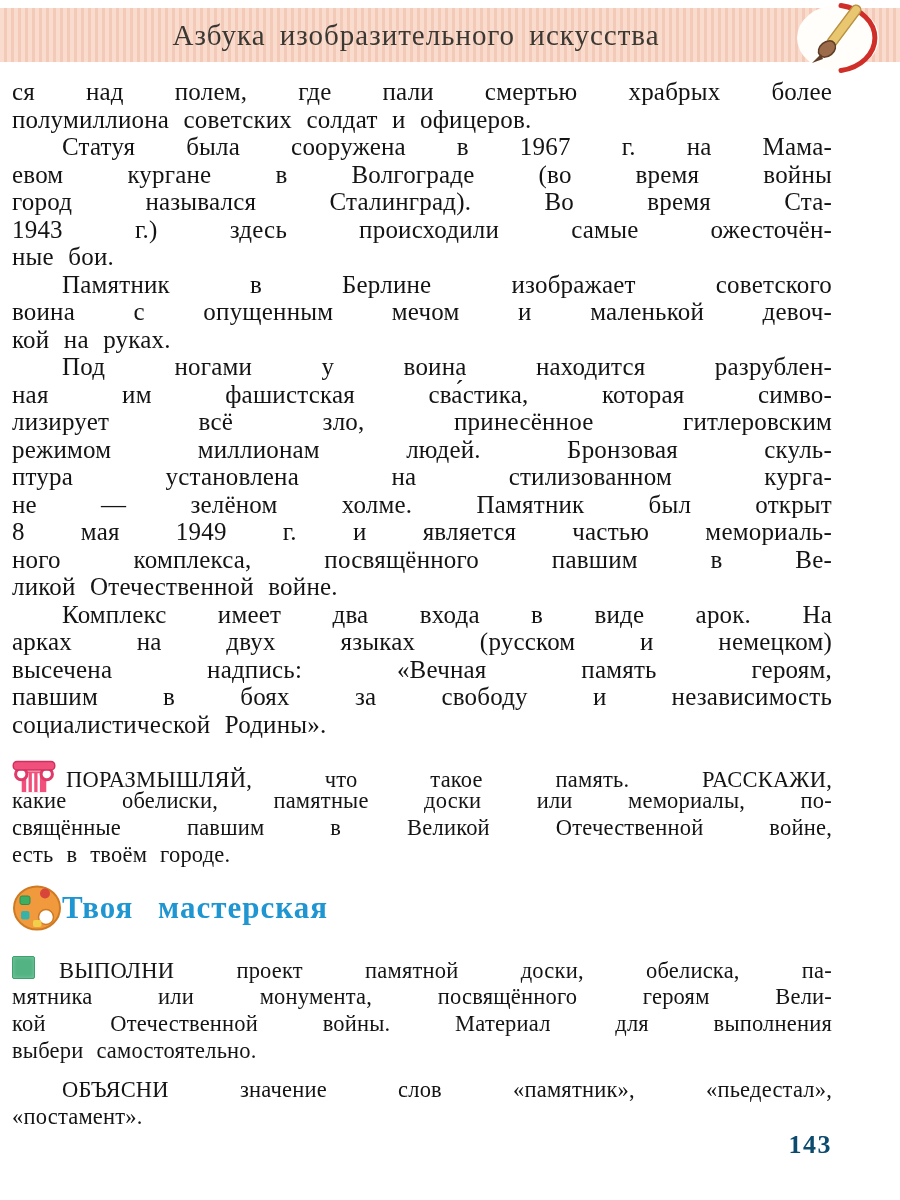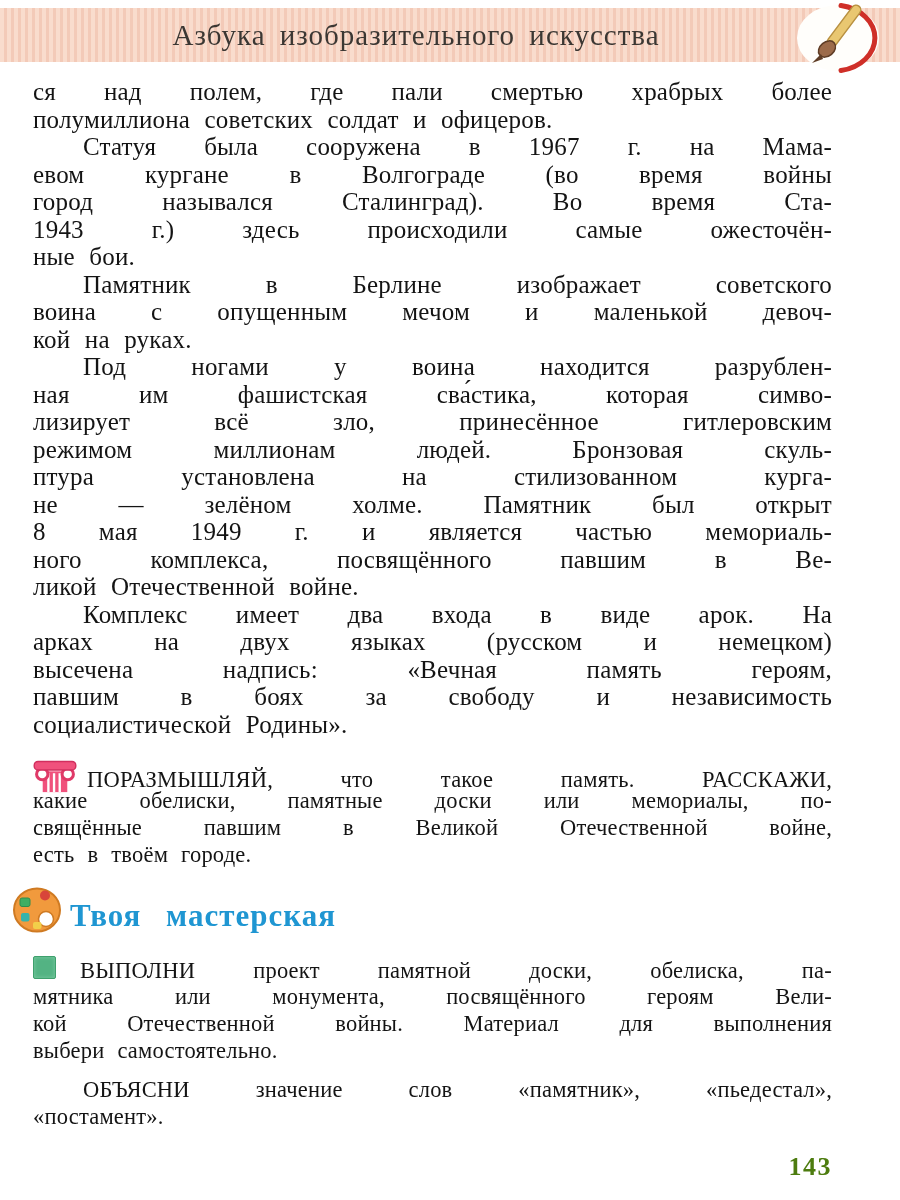--- a/index.html
+++ b/index.html
@@ -16,45 +16,45 @@
   }
   .header-title{
     display:block;line-height:54px;text-align:center;padding-right:68px;
     font-size:29px;color:#3b3733;letter-spacing:1px;word-spacing:6px;
   }
   .brush-badge{position:absolute;top:2px;right:18px;width:88px;height:72px;}
   
   .content{position:absolute;top:78px;left:12px;width:820px;}
   .tl{ 
     font-size:25px;line-height:27.5px;height:27.5px;white-space:nowrap;
-    letter-spacing:0.2px;word-spacing:0.32em;margin-left:21px;
+    letter-spacing:0.2px;word-spacing:0.32em;
   }
   .jl{text-align:justify;text-align-last:justify;white-space:normal;}
   .end{text-align-last:left;}
   .ind{text-indent:50px;}
   
   .task{margin-top:22px;}
   .task .tl{font-size:22.5px;line-height:27px;height:27px;}
   .inline-col-icon{display:inline-block;vertical-align:-7px;margin-right:10px;}
   .inline-sq-icon{
     display:inline-block;width:21px;height:21px;vertical-align:-1px;margin-right:24px;
     background:#53b383;border:1px solid #3fa06d;border-radius:2px;
     box-shadow:inset 0 0 4px #7bcba2;
   }
   
-  .workshop{margin-top:14px;height:52px;display:flex;align-items:flex-end;gap:8px;}
+  .workshop{margin-top:14px;height:52px;display:flex;align-items:center;gap:0;}
   .workshop-title{
     color:#1f96d2;font-weight:700;font-size:31px;letter-spacing:1px;word-spacing:16px;
   }
   .task-explain{margin-top:12px;}
   .task-explain .ind{text-indent:50px;}
   
   .page-number{
-    margin-top:22px;text-align:right;font-size:26px;font-weight:700;
-    letter-spacing:1.5px;color:#4d7c0f;
+    margin-top:0;text-align:right;font-size:26px;font-weight:700;
+    letter-spacing:1.5px;color:#0c4a6e;
   }
 </style>
 </head>
 <body>
 
 <div class="page">
 
   <div class="header-band">
     <span class="header-title">Азбука изобразительного искусства</span>
   </div>

